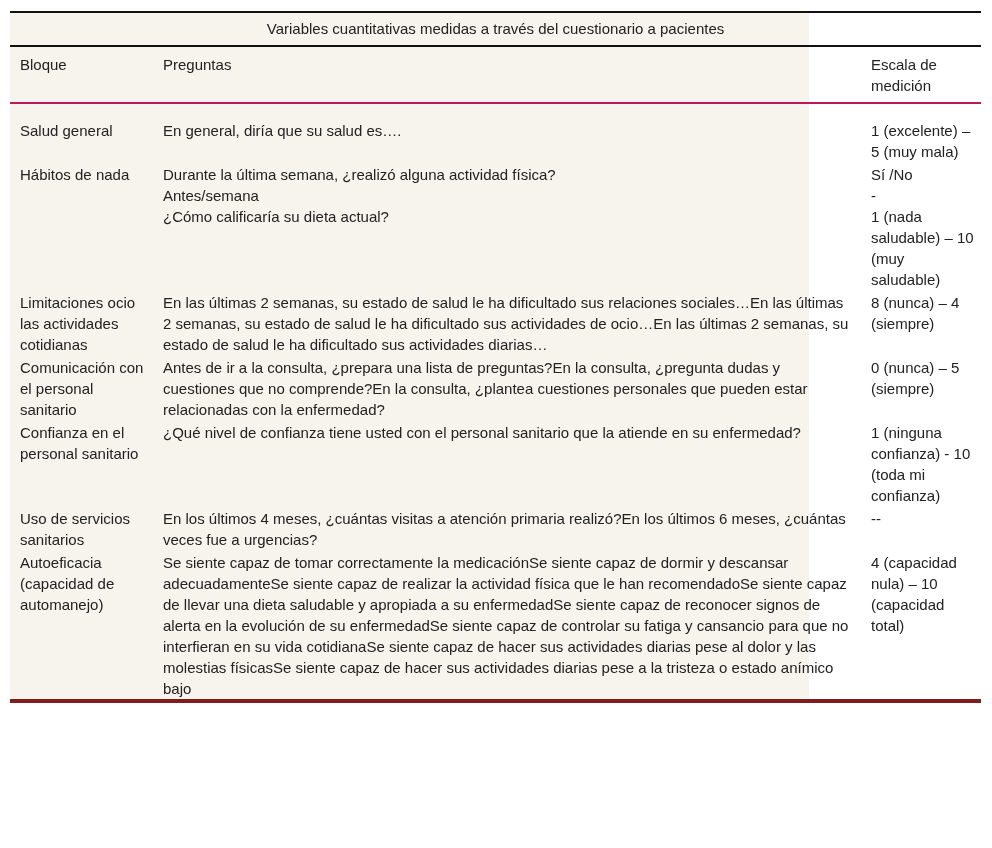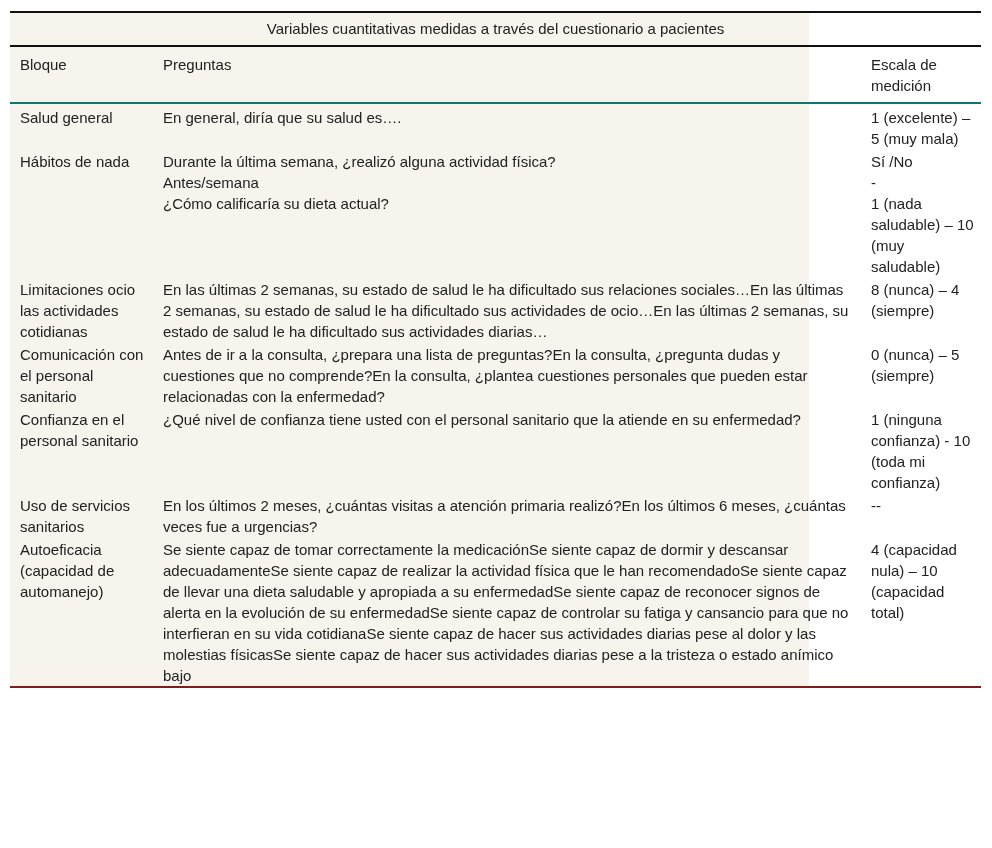--- a/index.html
+++ b/index.html
@@ -37,30 +37,30 @@
     text-align: center;
     padding: 6px 8px 6px 8px;
     line-height: 20px;
   }
   thead tr.col-head th {
     font-weight: normal;
     text-align: left;
     vertical-align: top;
     padding: 7px 10px 6px 10px;
     line-height: 21px;
-    border-bottom: 2px solid #0f766e;
+    border-bottom: 2px solid #be185d;
   }
   tbody td {
     vertical-align: top;
     padding: 2px 10px 0px 10px;
     line-height: 21px;
   }
-  tbody tr.first td { padding-top: 3px; }
+  tbody tr.first td { padding-top: 16px; }
   tbody tr.last td {
-    border-bottom: 2px solid #7f1d1d;
+    border-bottom: 4px solid #7f1d1d;
     padding-bottom: 0;
   }
   td.block { padding-right: 4px; }
   td.scale { padding-right: 6px; }
   tr.sub td { padding-top: 0px; }
 </style>
 </head>
 <body>
 
 <div class="table-wrap">
@@ -111,21 +111,21 @@
         <td>Antes de ir a la consulta, ¿prepara una lista de preguntas?En la consulta, ¿pregunta dudas y cuestiones que no comprende?En la consulta, ¿plantea cuestiones personales que pueden estar relacionadas con la enfermedad?</td>
         <td class="scale">0 (nunca) – 5 (siempre)</td>
       </tr>
       <tr>
         <td class="block">Confianza en el personal sanitario</td>
         <td>¿Qué nivel de confianza tiene usted con el personal sanitario que la atiende en su enfermedad?</td>
         <td class="scale">1 (ninguna confianza) - 10 (toda mi confianza)</td>
       </tr>
       <tr>
         <td class="block">Uso de servicios sanitarios</td>
-        <td>En los últimos 2 meses, ¿cuántas visitas a atención primaria realizó?En los últimos 6 meses, ¿cuántas veces fue a urgencias?</td>
+        <td>En los últimos 4 meses, ¿cuántas visitas a atención primaria realizó?En los últimos 6 meses, ¿cuántas veces fue a urgencias?</td>
         <td class="scale">--</td>
       </tr>
       <tr class="last">
         <td class="block">Autoeficacia (capacidad de automanejo)</td>
         <td>Se siente capaz de tomar correctamente la medicaciónSe siente capaz de dormir y descansar adecuadamenteSe siente capaz de realizar la actividad física que le han recomendadoSe siente capaz de llevar una dieta saludable y apropiada a su enfermedadSe siente capaz de reconocer signos de alerta en la evolución de su enfermedadSe siente capaz de controlar su fatiga y cansancio para que no interfieran en su vida cotidianaSe siente capaz de hacer sus actividades diarias pese al dolor y las molestias físicasSe siente capaz de hacer sus actividades diarias pese a la tristeza o estado anímico bajo</td>
         <td class="scale">4 (capacidad nula) – 10 (capacidad total)</td>
       </tr>
     </tbody>
   </table>
 </div>

